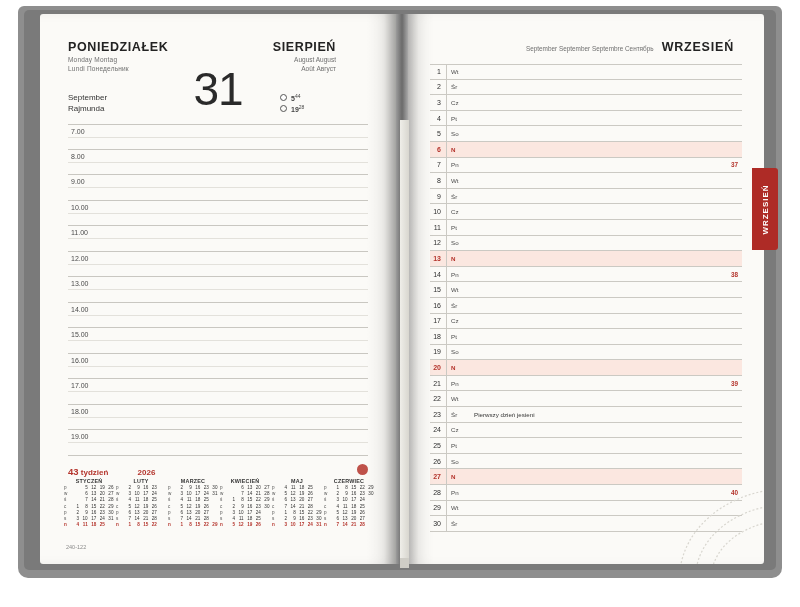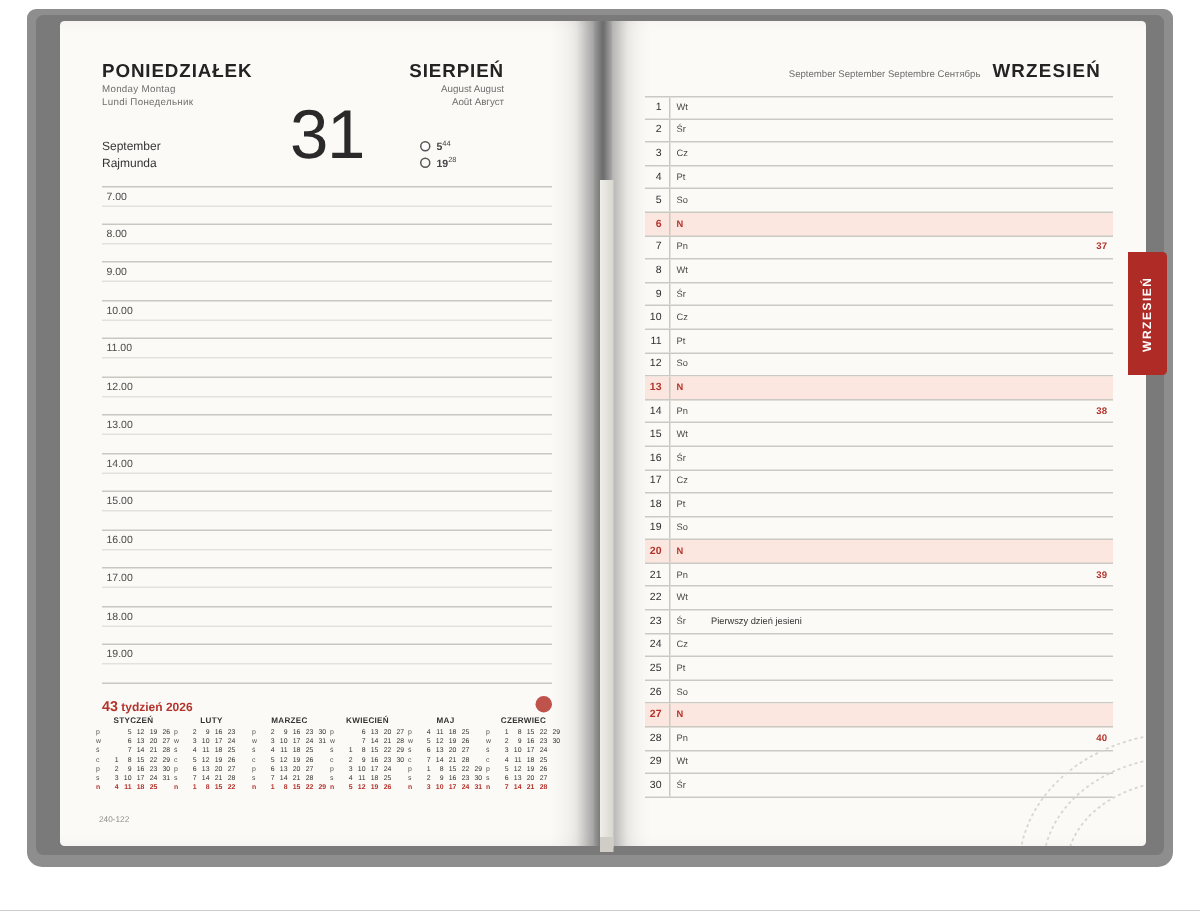--- a/index.html
+++ b/index.html
@@ -148,21 +148,21 @@
     position: absolute; left: 0; right: 0; top: 50%;
     border-bottom: 1px solid #e3e1db;
   }
 
   
   .week-line {
     position: absolute; left: 28px; top: 452px;
     font-size: 8px; color: #b4342c; font-weight: bold;
   }
   .week-line .wk-num { font-size: 9.5px; }
-  .week-line .wk-year { color: #b4342c; }
+  .week-line .wk-year { color: #b4342c; margin-left: 27px; }
   .mini-icon {
     position: absolute; right: 28px; top: 450px;
     width: 11px; height: 11px; border-radius: 50%;
     background: #b4342c; opacity: .85;
   }
   .mini-cals {
     position: absolute; left: 24px; top: 464px;
     width: 310px; display: flex; gap: 2px;
   }
   .mini-cal { width: 51px; }

